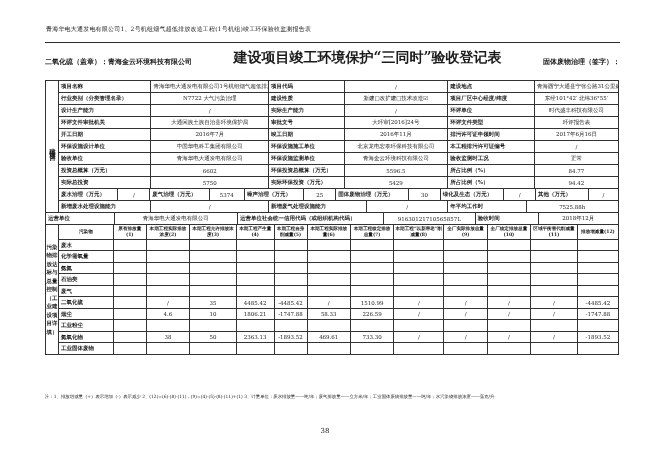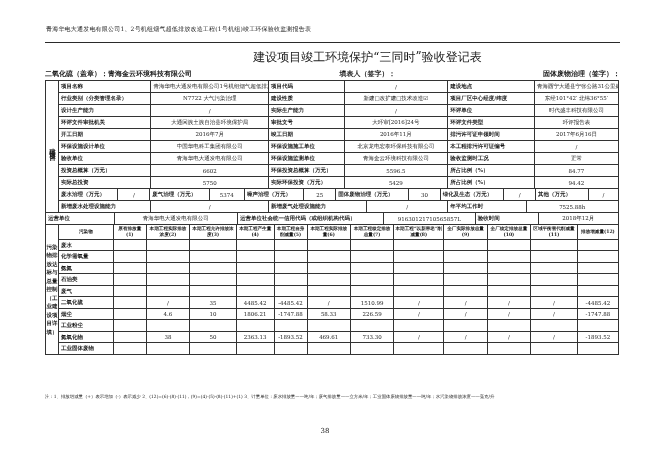--- a/index.html
+++ b/index.html
@@ -3,21 +3,21 @@
 <meta charset="utf-8">
 <style>
   html,body{margin:0;padding:0;background:#e8e8e8;}
   .page{position:relative;width:650px;height:459px;background:#ffffff;overflow:hidden;
         font-family:"DejaVu Serif","Liberation Serif",serif;color:#1b1b1b;margin:0 auto;}
   .doc-header{position:absolute;left:46px;top:25px;font-size:6px;letter-spacing:0.2px;}
   .rule{position:absolute;left:45px;right:30px;top:42px;border-top:1px solid #2a2a2a;}
   .head-row{position:absolute;left:45px;right:30px;top:49px;display:flex;justify-content:space-between;align-items:flex-end;}
   .form-unit,.manager{font-size:7px;font-weight:bold;white-space:nowrap;}
   .title-block{text-align:center;flex:1;}
-  .title{font-size:12px;font-weight:normal;}
+  .title{font-size:14px;font-weight:bold;}
   .signer{font-size:7px;font-weight:bold;margin-top:3px;}
   .main{position:absolute;left:45px;top:80px;width:574px;}
   .sec{display:flex;width:100%;}
   .band{width:14px;flex:0 0 14px;border:1px solid #333;display:flex;align-items:center;justify-content:center;
         font-weight:bold;background:#fff;box-sizing:border-box;}
   .band-top{writing-mode:vertical-rl;text-orientation:upright;font-size:6.5px;letter-spacing:2px;}
   .band-bottom-text{white-space:pre-line;font-size:5.5px;line-height:1.55;text-align:center;}
   .tables{flex:1;min-width:0;margin-left:-1px;}
   table{border-collapse:collapse;table-layout:fixed;width:100%;}
   table+table{margin-top:-1px;}
@@ -38,21 +38,20 @@
 
 <div class="page">
 
   <div class="doc-header">青海华电大通发电有限公司1、2号机组烟气超低排放改造工程(1号机组)竣工环保验收监测报告表</div>
   <div class="rule"></div>
 
   <div class="head-row">
     <div class="form-unit">二氧化硫（盖章）：青海金云环境科技有限公司</div>
     <div class="title-block">
       <div class="title">建设项目竣工环境保护“三同时”验收登记表</div>
-      <div class="signer">填表人（签字）：</div>
     </div>
     <div class="manager">固体废物治理（签字）：</div>
   </div>
 
   <div class="main">
 
     <div class="sec">
       <div class="band band-top">建设项目</div>
       <div class="tables">
         <table>

